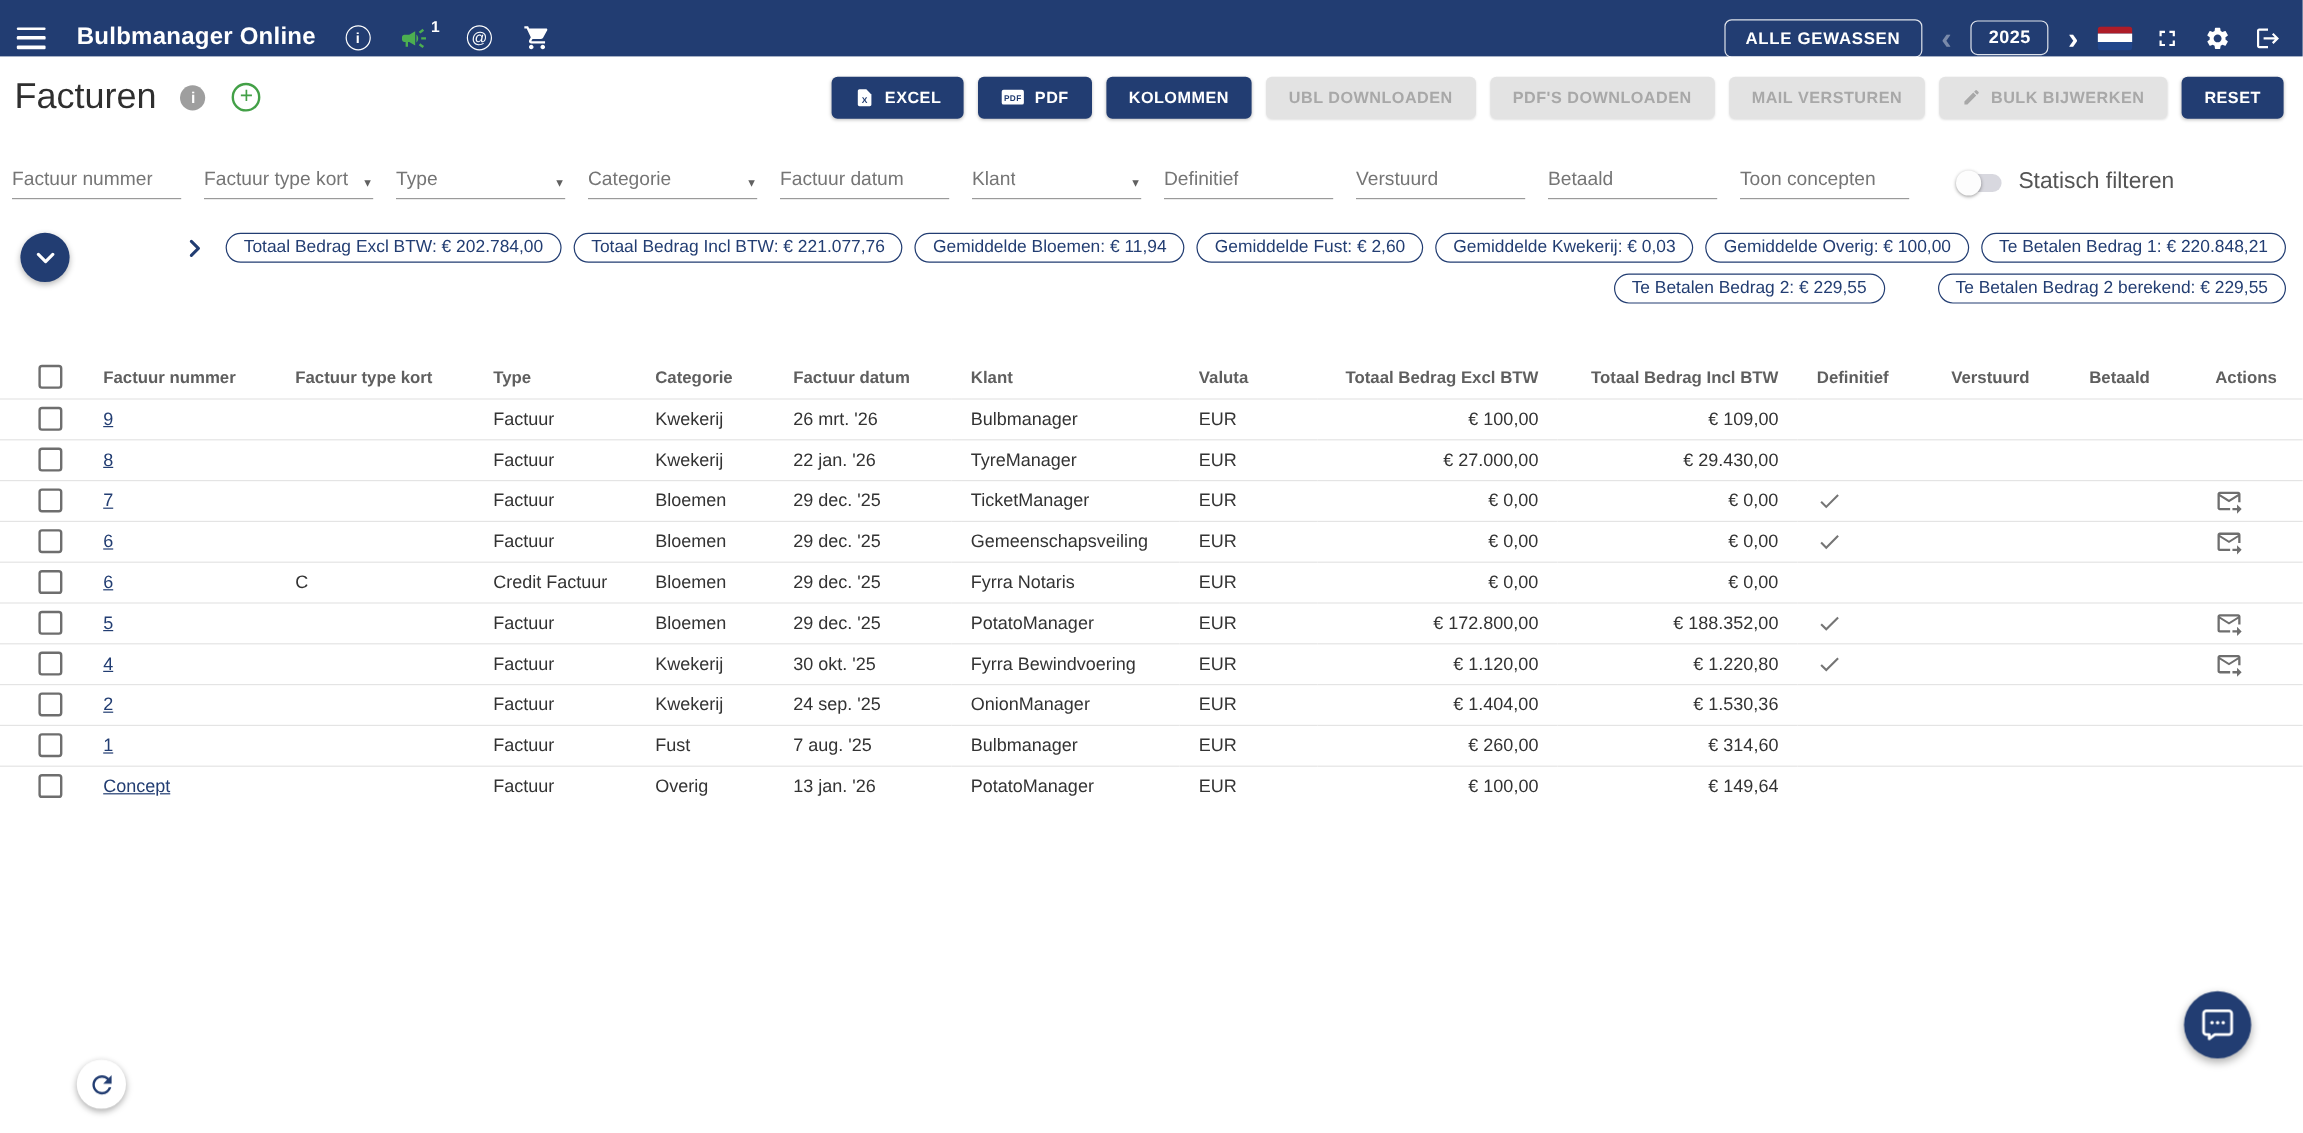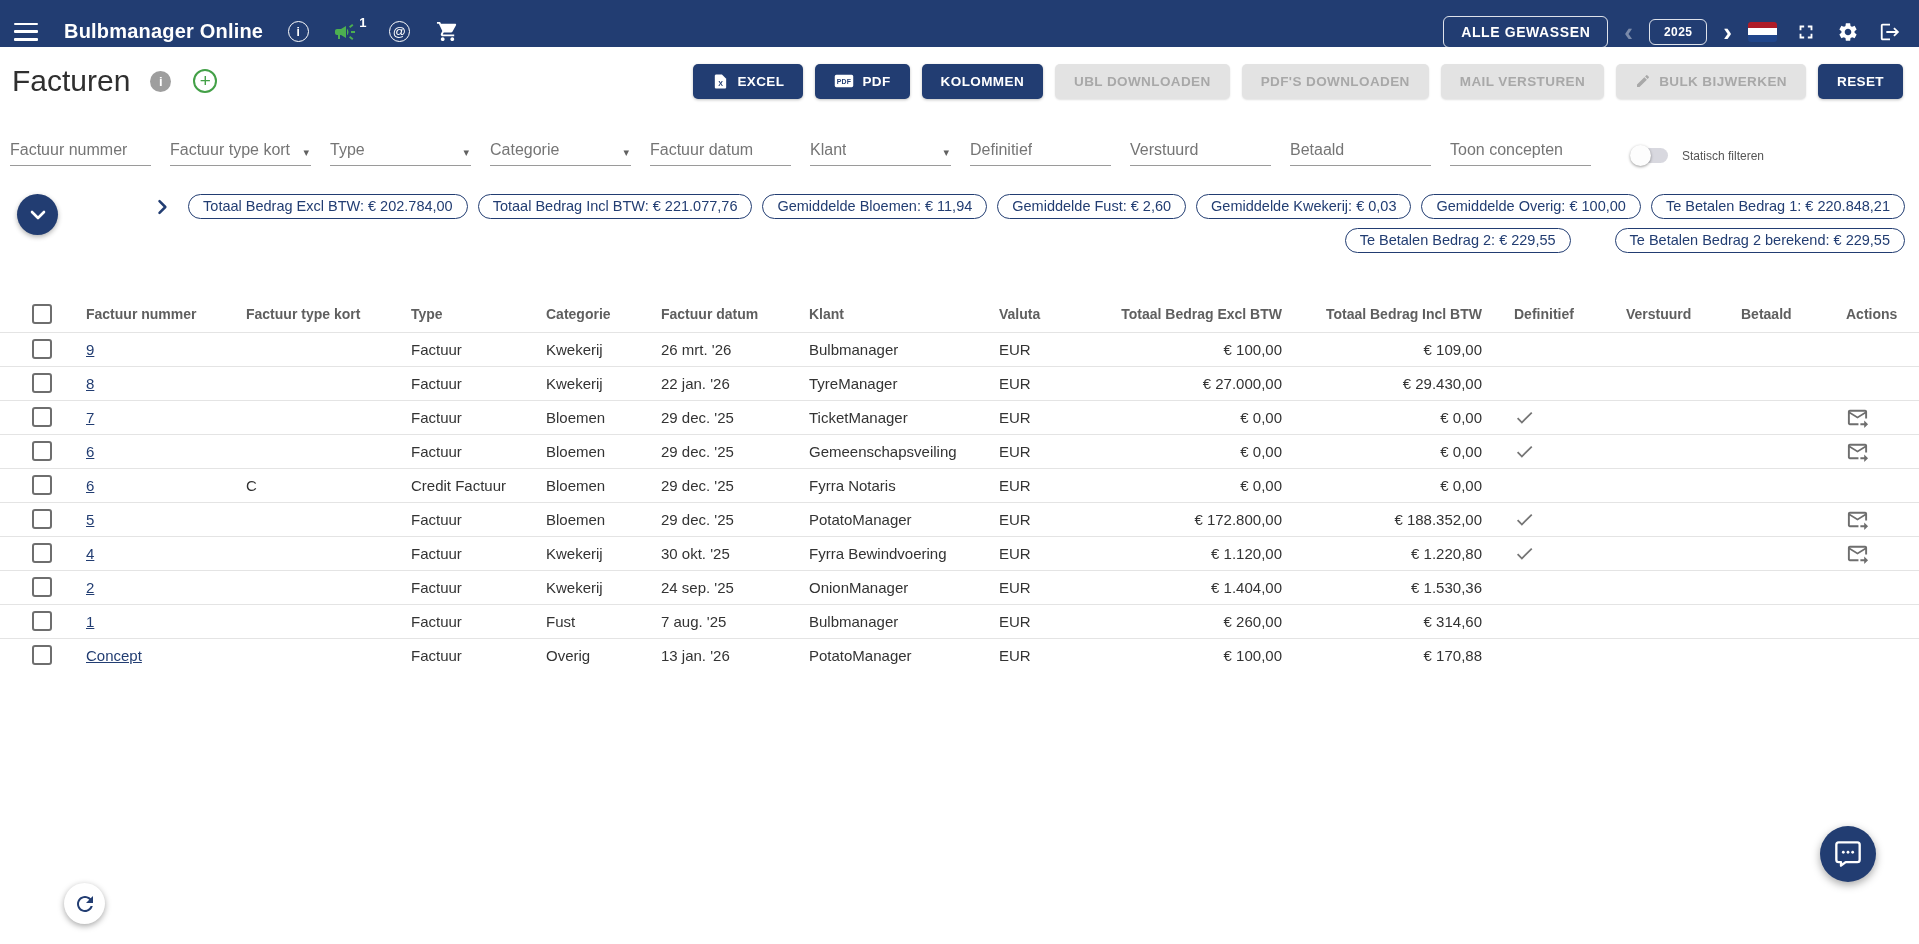--- a/index.html
+++ b/index.html
@@ -22,21 +22,21 @@
     margin-right:22px; cursor:pointer; }
   .circle-glyph{ width:21px; height:21px; border:1.6px solid #fff; border-radius:50%;
     display:flex; align-items:center; justify-content:center; font-size:12px; font-weight:700; }
   .badge-one{ color:#fff; font-size:13px; font-weight:700; margin-left:2px; transform:translateY(-5px); }
   .megaphone-wrap{ display:flex; align-items:flex-start; margin-right:20px; cursor:pointer; }
   .nav-spacer{ flex:1; }
   .nav-right{ display:flex; align-items:center; gap:16px; }
   .outline-btn{ border:1.5px solid rgba(255,255,255,.85); border-radius:6px; background:transparent;
     color:#fff; font-weight:700; font-family:Liberation Sans, sans-serif; cursor:pointer; white-space:nowrap; }
   .crop-btn{ font-size:14px; letter-spacing:.6px; padding:7px 17px; }
-  .year-btn{ font-size:12px; letter-spacing:.4px; padding:5px 14px; }
+  .year-btn{ font-size:15px; letter-spacing:.4px; padding:5px 14px; }
   .chev{ font-size:26px; line-height:20px; font-weight:700; cursor:pointer; user-select:none; }
   .chev.dim{ color:rgba(255,255,255,.4); }
   .flag{ width:29px; height:20px; border-radius:3px; overflow:hidden; display:flex;
     flex-direction:column; cursor:pointer; }
   .flag div{ flex:1; }
 
   
   .page-head{ display:flex; align-items:center; margin-top:13px; padding:0 16px 0 12px; height:42px; }
   .page-title{ font-size:30px; font-weight:400; color:#2f2f2f; }
   .info-dot{ width:21px; height:21px; border-radius:50%; background:#9e9e9e; color:#fff;
@@ -56,21 +56,21 @@
   
   .filters{ display:flex; align-items:flex-end; margin-top:34px; padding:0 10px; }
   .field{ width:141px; margin-right:19px; border-bottom:1px solid #9a9a9a; height:30px;
     display:flex; align-items:flex-end; justify-content:space-between; padding-bottom:6px; cursor:text; }
   .field .flabel{ font-size:16px; color:var(--gray); white-space:nowrap; overflow:hidden; }
   .field .arrow{ font-size:11px; color:#616161; padding-right:2px; }
   .toggle-wrap{ display:flex; align-items:center; gap:14px; margin-left:22px; padding-bottom:3px; }
   .toggle{ width:36px; height:15px; border-radius:8px; background:#9e9eae66; position:relative; cursor:pointer; }
   .toggle .knob{ width:21px; height:21px; border-radius:50%; background:#fdfdfd;
     box-shadow:0 1px 3px rgba(0,0,0,.4); position:absolute; left:-2px; top:-3px; }
-  .toggle-label{ font-size:12px; color:#555; }
+  .toggle-label{ font-size:19px; color:#555; }
 
   
   .chips-zone{ position:relative; margin-top:28px; min-height:62px; }
   .fab-small{ position:absolute; left:17px; top:0; width:41px; height:41px; border-radius:50%;
     background:var(--navy); display:flex; align-items:center; justify-content:center;
     box-shadow:0 2px 5px rgba(0,0,0,.3); cursor:pointer; border:none; }
   .chip-row{ display:flex; justify-content:flex-end; align-items:center; gap:10px; padding-right:14px; }
   .chip-row + .chip-row{ margin-top:9px;gap:44px; }
   .chip{ border:1.5px solid var(--navy); color:var(--navy); background:#fff; border-radius:13px;
     padding:3px 14px 4px; font-size:14.5px; white-space:nowrap; }
@@ -515,21 +515,21 @@
             <div class="cbx"></div>
           </td>
           <td><a class="inv-link">Concept</a></td>
           <td></td>
           <td>Factuur</td>
           <td>Overig</td>
           <td>13 jan. '26</td>
           <td>PotatoManager</td>
           <td>EUR</td>
           <td class="num-col">€ 100,00</td>
-          <td class="num-col">€ 170,88</td>
+          <td class="num-col">€ 149,64</td>
           <td></td>
           <td></td>
           <td></td>
           <td></td>
         </tr>
       </tbody>
   </table>
 </div>
 
 <button class="fab-refresh">

